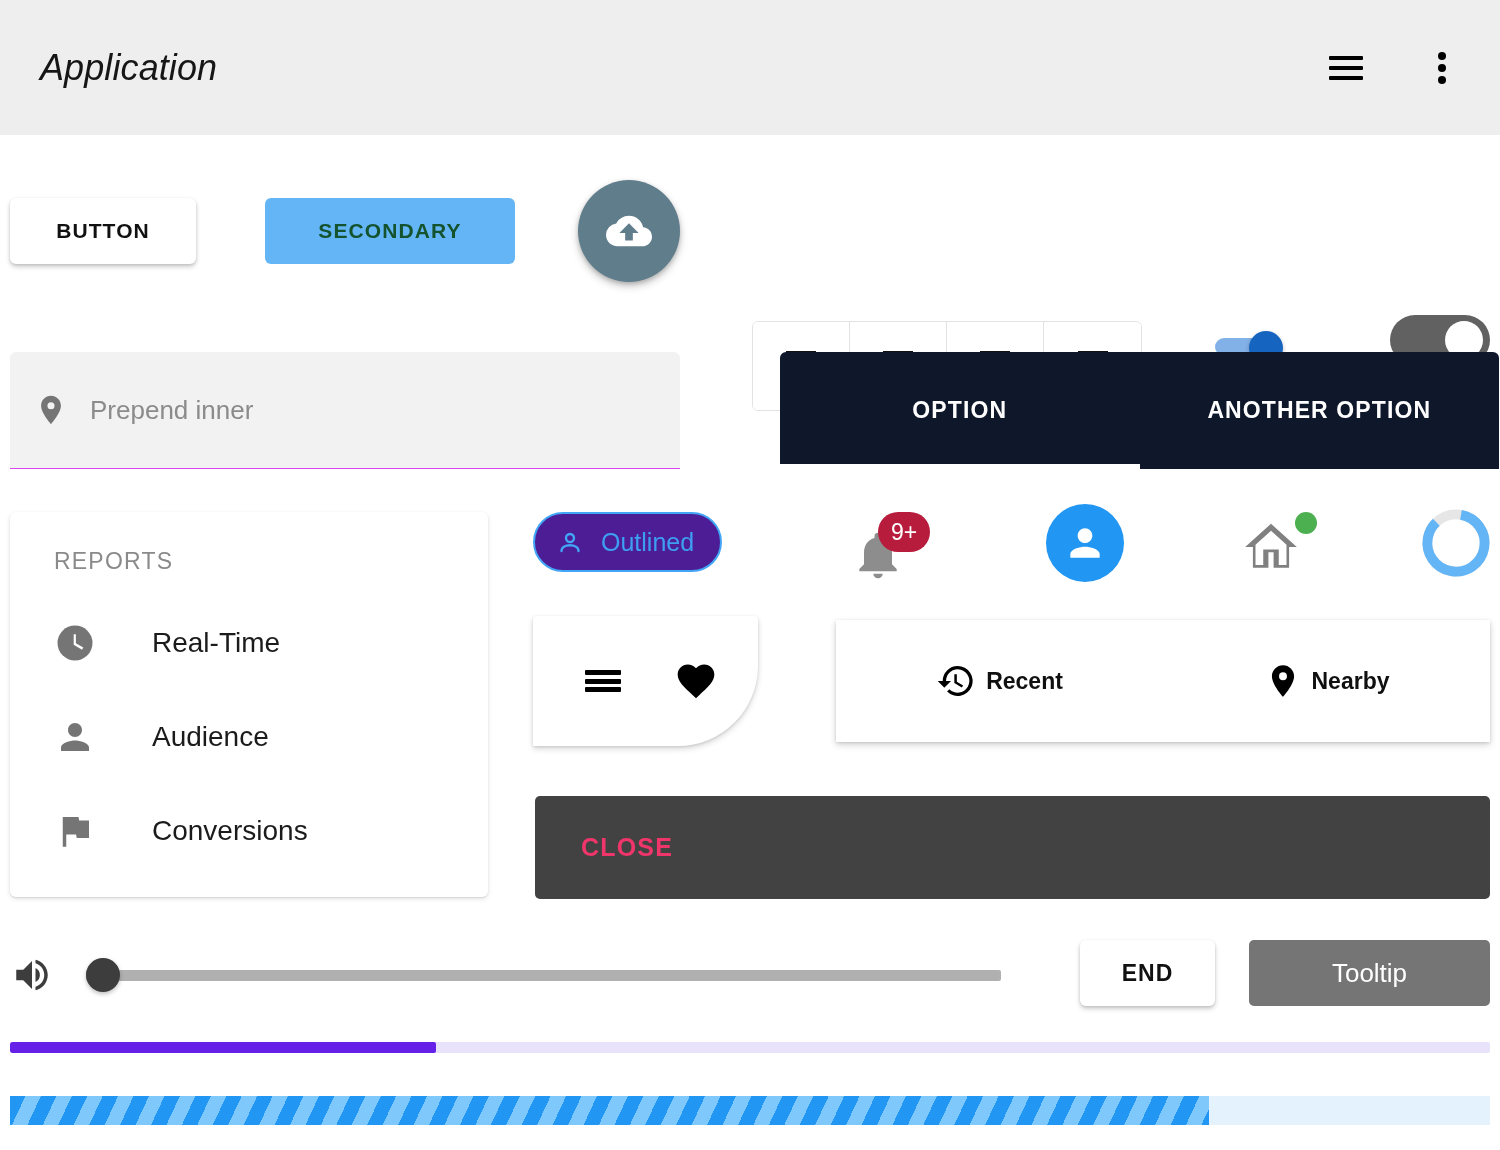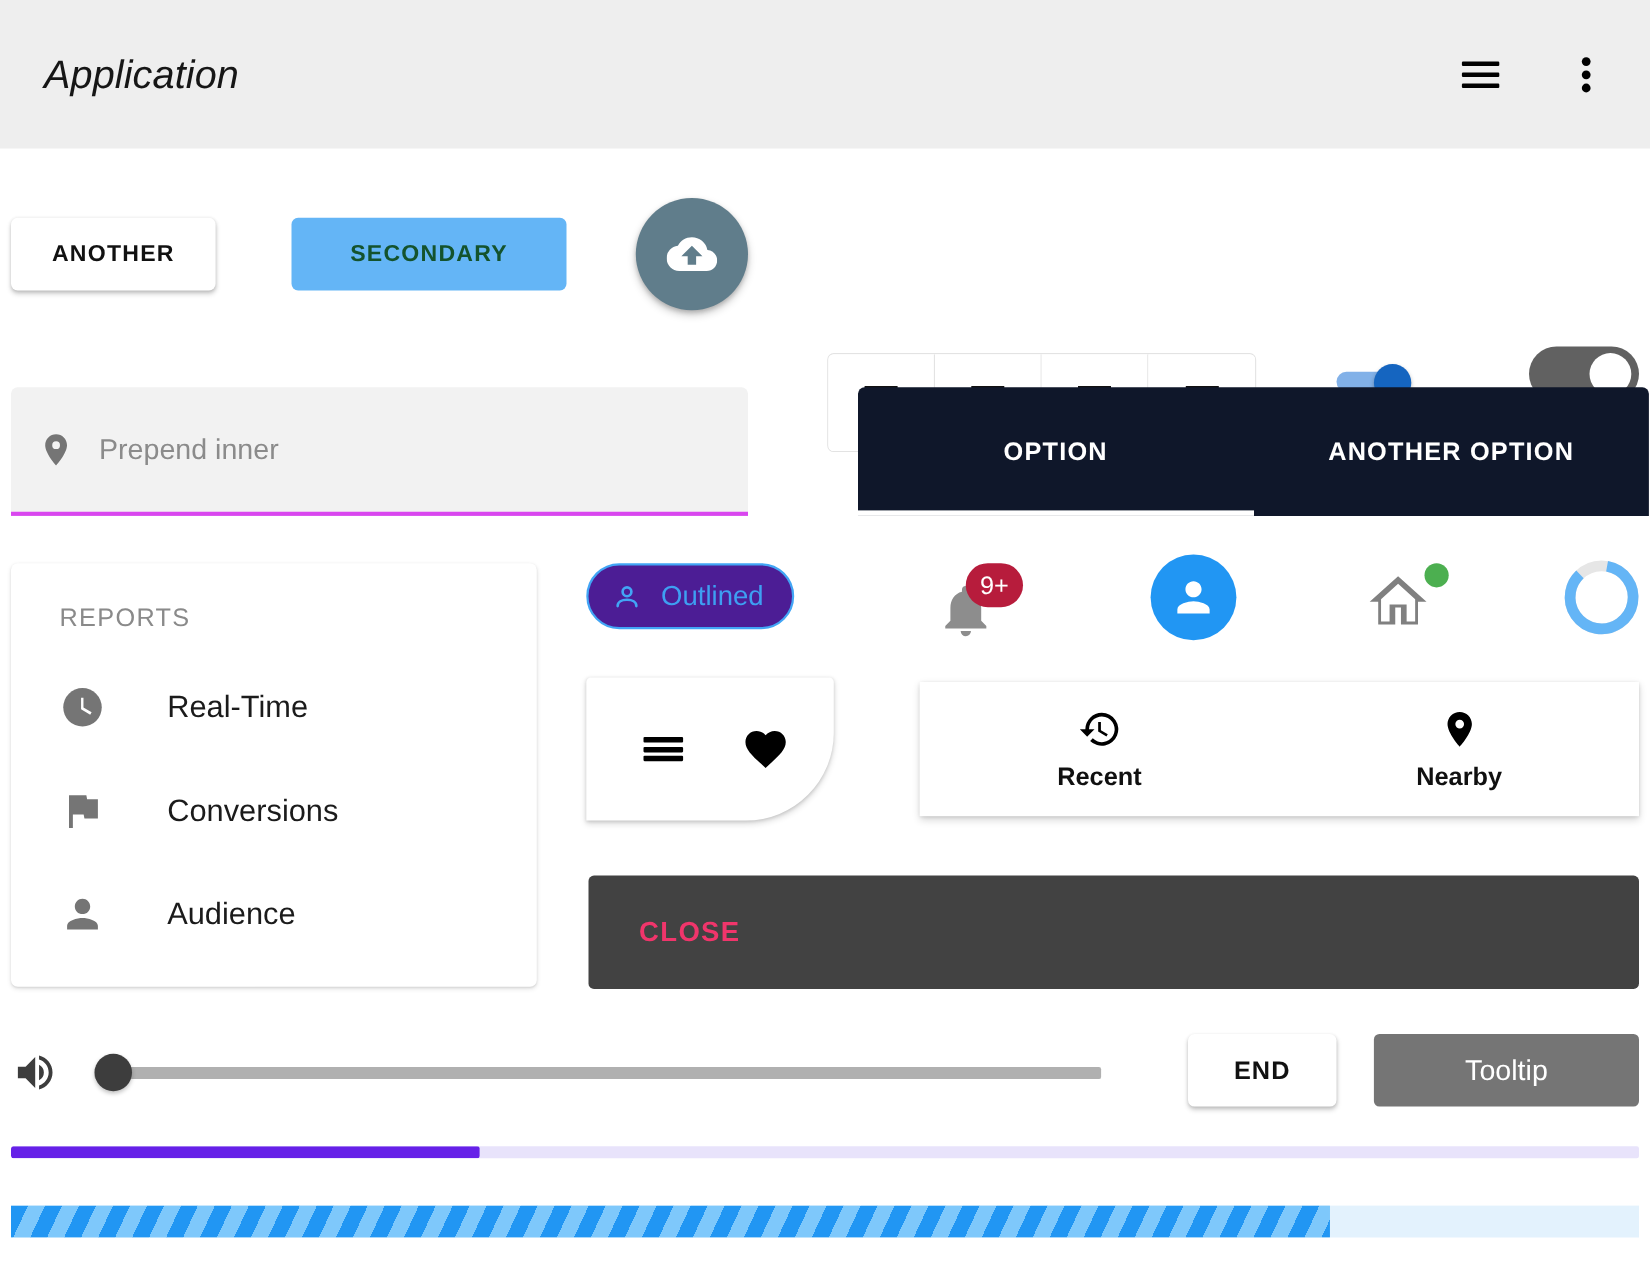--- a/index.html
+++ b/index.html
@@ -69,21 +69,21 @@
   .btn-group .bg-item:last-child { border-right: none; }
 
   .switches { position: absolute; left: 1205px; top: 180px; width: 295px; height: 120px; }
   .sw { position: absolute; cursor: pointer; }
   .sw-track { position: absolute; border-radius: 999px; }
   .sw-thumb { position: absolute; border-radius: 50%; }
 
   
   .textfield {
     position: absolute; left: 10px; top: 352px; width: 670px; height: 117px;
-    background: #f2f2f2; border-radius: 6px 6px 0 0; border-bottom: 4px solid #d946ef;
+    background: #f2f2f2; border-radius: 6px 6px 0 0; border-bottom: 1px solid #d946ef;
     display: flex; align-items: center; padding: 0 24px; cursor: text;
   }
   .tf-placeholder { font-size: 26px; color: #8b8b8b; margin-left: 22px; }
 
   .tabs {
     position: absolute; left: 736px; top: 352px; width: 719px; height: 117px;
     background: #0f172a; border-radius: 6px 6px 0 0; display: flex; overflow: hidden; margin-left: 44px;
   }
   .tab {
     flex: 1; display: flex; align-items: center; justify-content: center;
@@ -147,21 +147,21 @@
   .icon-card .ic-btn { cursor: pointer; display: flex; align-items: center; justify-content: center; }
   .menu-icon-sm { width: 36px; height: 22px; display: flex; flex-direction: column; justify-content: space-between; }
   .menu-icon-sm span { height: 5px; background: #000; border-radius: 1px; }
 
   
   .bottom-nav {
     position: absolute; left: 836px; top: 620px; width: 654px; height: 122px;
     background: #fff; box-shadow: 0 3px 7px rgba(0,0,0,.16), 0 1px 3px rgba(0,0,0,.12);
     display: flex; align-items: center; justify-content: space-around;
   }
-  .bn-item { display: flex; flex-direction: column; align-items: center; justify-content: center; gap: 10px; cursor: pointer; width: 180px; }
+  .bn-item { display: flex; flex-direction: row; align-items: center; justify-content: center; gap: 10px; cursor: pointer; width: 180px; }
   .bn-label { font-size: 23px; font-weight: 700; color: #101010; }
 
   
   .snackbar {
     position: absolute; left: 535px; top: 796px; width: 955px; height: 103px;
     background: #424242; border-radius: 5px;
     display: flex; align-items: center; justify-content: space-between;
     padding: 0 42px 0 40px;
   }
   .snackbar-text { font-size: 26px; color: #f3f3f3; }
@@ -232,21 +232,21 @@
         <span></span>
           <span></span>
           <span></span>
       </div>
     </div>
   </div>
 </div>
 
 <div class="row-buttons">
 
-  <button class="btn-default">ANOTHER</button>
+  <button class="btn-default">BUTTON</button>
   <button class="btn-secondary">SECONDARY</button>
 
   <div class="fab">
     <svg width="46" height="46" viewBox="0 0 24 24">
       <path fill="#ffffff" d="M19.35 10.04A7.49 7.49 0 0 0 12 4C9.11 4 6.6 5.64 5.35 8.04A5.994 5.994 0 0 0 0 14c0 3.31 2.69 6 6 6h13c2.76 0 5-2.24 5-5 0-2.64-2.05-4.78-4.65-4.96zM14 13v4h-4v-4H7l5-5 5 5h-3z"></path>
     </svg>
   </div>
 
   <div class="btn-group">
     <div class="bg-item">
@@ -316,33 +316,33 @@
         <circle cx="12" cy="12" r="10" fill="#757575"></circle>
         <path fill="#ffffff" d="M12.5 7h-1.25v6l4.75 2.85.75-1.23-4.25-2.52V7z"></path>
       </svg>
     </span>
     <span class="li-label">Real-Time</span>
   </div>
 
   <div class="list-item">
     <span class="li-icon">
       <svg width="42" height="42" viewBox="0 0 24 24">
-        <path fill="#757575" d="M14.4 6L14 4H5v17h2v-7h5.6l.4 2h7V6z"></path>
+        <path fill="#757575" d="M12 12c2.21 0 4-1.79 4-4s-1.79-4-4-4-4 1.79-4 4 1.79 4 4 4zm0 2c-2.67 0-8 1.34-8 4v2h16v-2c0-2.66-5.33-4-8-4z"></path>
       </svg>
     </span>
-    <span class="li-label">Conversions</span>
+    <span class="li-label">Audience</span>
   </div>
 
   <div class="list-item">
     <span class="li-icon">
       <svg width="42" height="42" viewBox="0 0 24 24">
-        <path fill="#757575" d="M12 12c2.21 0 4-1.79 4-4s-1.79-4-4-4-4 1.79-4 4 1.79 4 4 4zm0 2c-2.67 0-8 1.34-8 4v2h16v-2c0-2.66-5.33-4-8-4z"></path>
+        <path fill="#757575" d="M14.4 6L14 4H5v17h2v-7h5.6l.4 2h7V6z"></path>
       </svg>
     </span>
-    <span class="li-label">Audience</span>
+    <span class="li-label">Conversions</span>
   </div>
 </div>
 
 <div class="chip">
   <svg width="30" height="30" viewBox="0 0 24 24">
     <path fill="none" stroke="#42a5f5" stroke-width="1.9" d="M12 12a3.2 3.2 0 1 0 0-6.4 3.2 3.2 0 0 0 0 6.4z"></path>
     <path fill="none" stroke="#42a5f5" stroke-width="1.9" stroke-linecap="round" d="M5.2 19.2c0-3 3-4.6 6.8-4.6s6.8 1.6 6.8 4.6"></path>
   </svg>
   <span class="chip-label">Outlined</span>
 </div>

